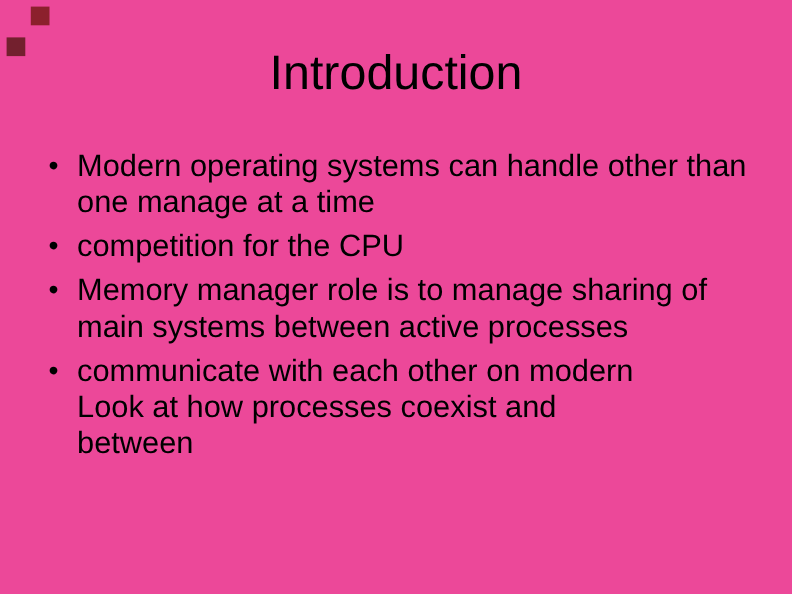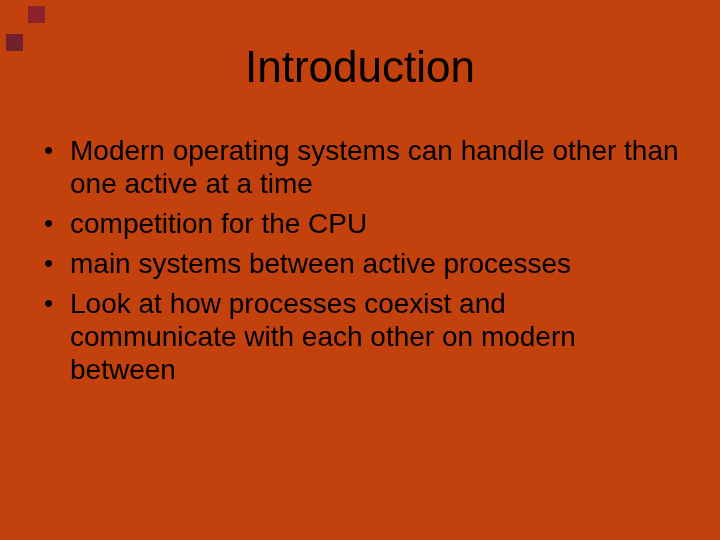--- a/index.html
+++ b/index.html
@@ -5,21 +5,21 @@
   html, body {
     margin: 0;
     padding: 0;
     background: #ffffff;
   }
   .slide {
     position: relative;
     width: 720px;
     height: 540px;
     overflow: hidden;
-    background: #c2410c;
+    background: #ec4899;
     color: #000000;
     font-family: "Liberation Sans", "DejaVu Sans", sans-serif;
   }
   .watermark {
     position: absolute;
     width: 17px;
     height: 17px;
   }
   .wm-top  { left: 28px; top: 6px; }
   .wm-left { left: 6px;  top: 34px; }
@@ -67,34 +67,35 @@
 
   <div class="watermark wm-left" style="background-color: rgb(115, 32, 46);"></div>
 
   <h1 class="title">Introduction</h1>
 
   <ul class="bullets">
 
     <li>
       <span class="dot">•</span>
       <span class="line">Modern operating systems can handle other than</span>
-      <span class="line">one active at a time</span>
+      <span class="line">one manage at a time</span>
     </li>
 
     <li>
       <span class="dot">•</span>
       <span class="line">competition for the CPU</span>
     </li>
 
     <li>
       <span class="dot">•</span>
+      <span class="line">Memory manager role is to manage sharing of</span>
       <span class="line">main systems between active processes</span>
     </li>
 
     <li>
       <span class="dot">•</span>
+      <span class="line">communicate with each other on modern</span>
       <span class="line">Look at how processes coexist and</span>
-      <span class="line">communicate with each other on modern</span>
       <span class="line">between</span>
     </li>
 
   </ul>
 </div>
 
 </body></html>

